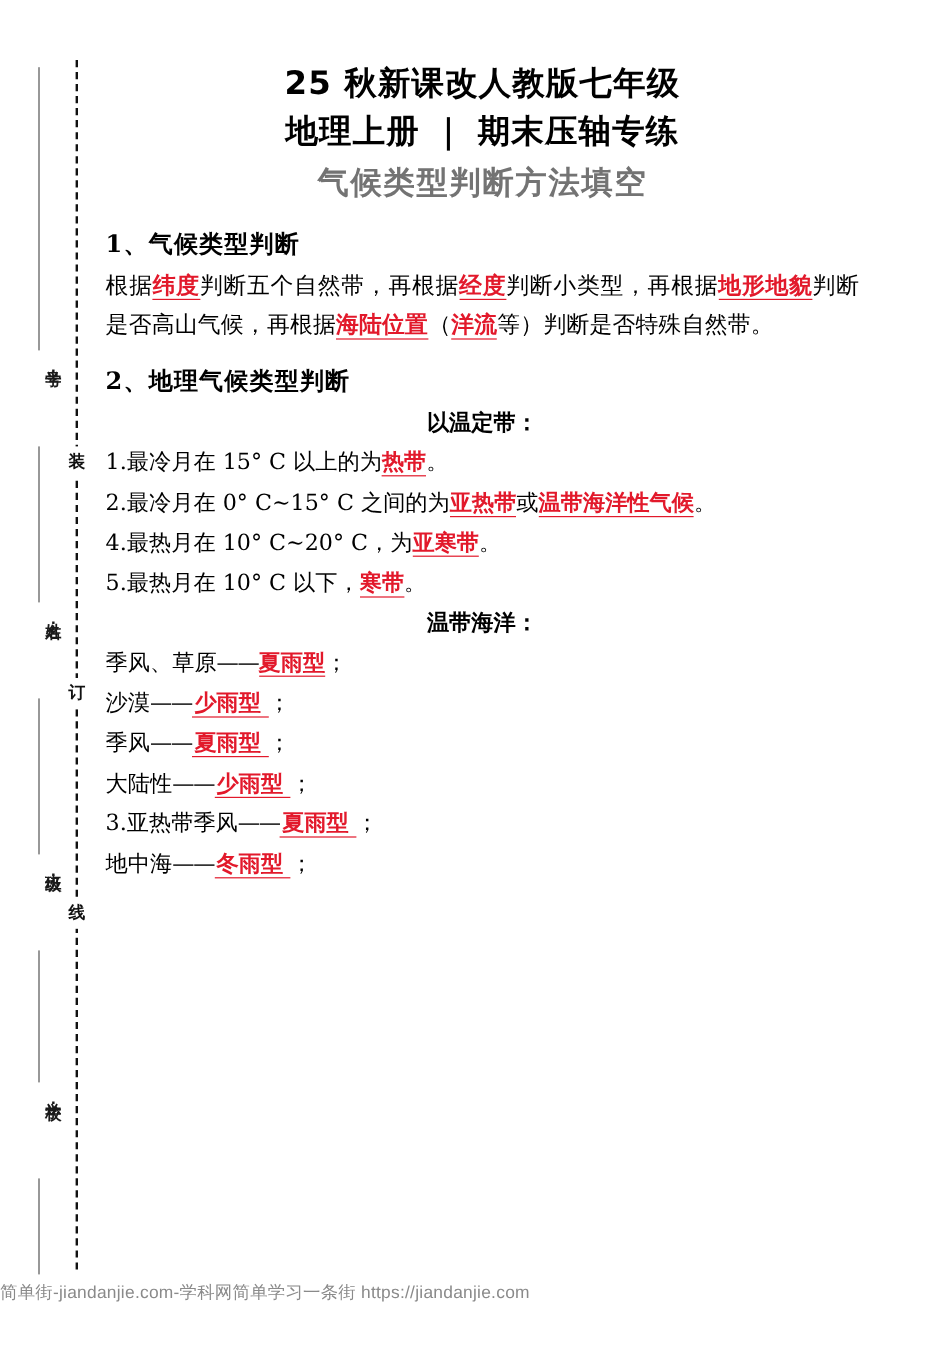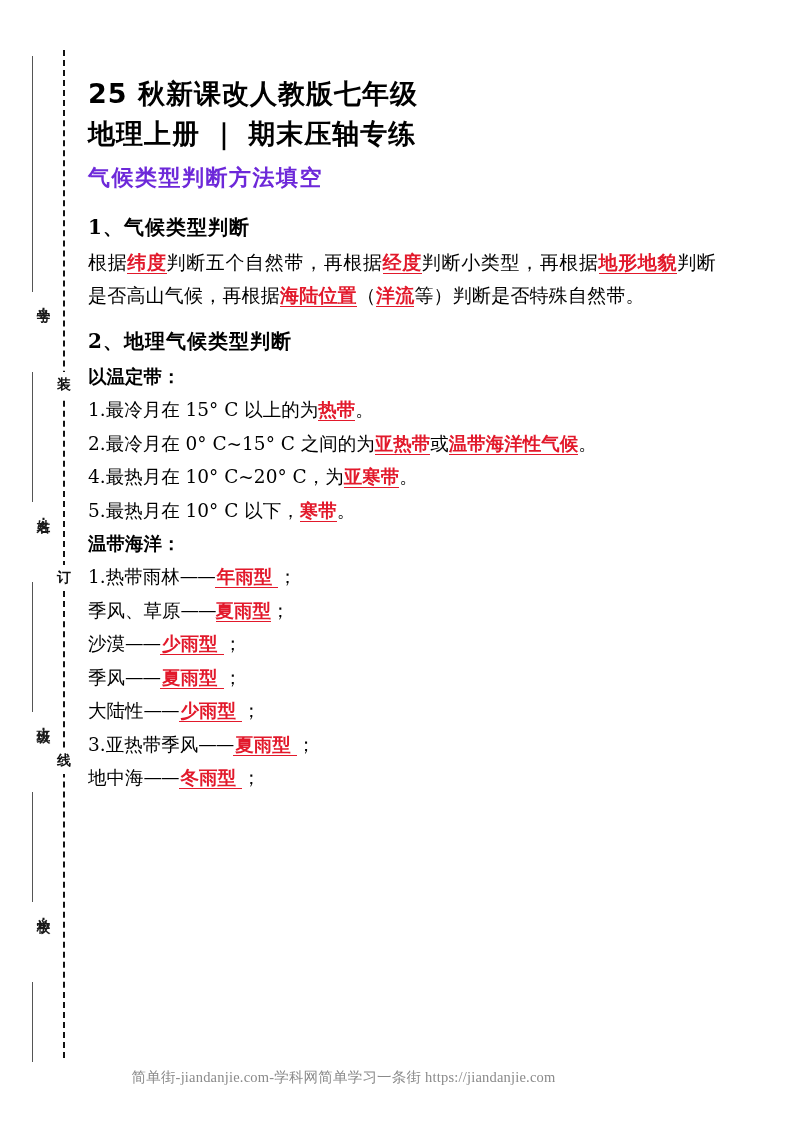--- a/index.html
+++ b/index.html
@@ -68,38 +68,39 @@
 
   
   #content {
     position: absolute;
     left: 88px;
     top: 0;
     width: 628px;
   }
 
   .title-block {
-    margin-top: 74px;
+    text-align: center;
+    margin-top: 50px;
   }
   .title-line {
     font-family: "DejaVu Sans", "Liberation Sans", sans-serif;
     font-weight: bold;
     font-size: 27px;
     line-height: 40px;
     letter-spacing: 1px;
     color: #000;
   }
   .subtitle-line {
-    font-family: Liberation Serif, serif;
-    font-weight: bold;
-    font-size: 22px;
+    font-family: Liberation Mono, monospace;
+    font-weight: bold;
+    font-size: 26px;
     line-height: 40px;
     letter-spacing: 1.5px;
     margin-top: 4px;
-    color: #6d28d9;
+    color: #737373;
   }
 
   .section-heading {
     font-family: "DejaVu Serif", "Liberation Serif", serif;
     font-weight: bold;
     font-size: 20px;
     line-height: 34px;
     letter-spacing: 1px;
     margin-top: 12px;
     margin-bottom: 2px;
@@ -110,20 +111,21 @@
     line-height: 33px;
     text-align: justify;
     text-justify: inter-ideograph;
     letter-spacing: 0.2px;
   }
 
   .sub-heading {
     font-weight: bold;
     font-size: 18.5px;
     line-height: 33px;
+    text-align: center;
   }
 
   .list-line {
     font-size: 18.5px;
     line-height: 33.5px;
     white-space: normal;
   }
 
   
   .ans {
@@ -139,22 +141,22 @@
     padding: 0 6px 0 2px;
   }
   .dash { letter-spacing: -1px; }
 
   
   #footer {
     position: absolute;
     left: 0;
     top: 1068px;
     width: 687px;
-    text-align: center;
-    font-family: Liberation Serif, serif;
+    text-align: left;
+    font-family: Liberation Sans, sans-serif;
     font-size: 14.5px;
     color: #8a8a8a;
     letter-spacing: 0.2px;
   }
 </style>
 </head>
 <body>
 
 <div id="binding-margin">
 
@@ -209,23 +211,20 @@
     <span>4.最热月在 10° C~20° C，为</span><span class="ans">亚寒带</span><span>。</span>
   </div>
 
   <div class="list-line">
     <span>5.最热月在 10° C 以下，</span><span class="ans">寒带</span><span>。</span>
   </div>
 
   <div class="sub-heading">温带海洋：</div>
 
   <div class="list-line">
-    <span>1.热带雨林</span><span class="dash">——</span><span class="ans-blank">年雨型</span><span>；</span>
-  </div>
-  <div class="list-line">
     <span>季风、草原</span><span class="dash">——</span><span class="ans">夏雨型</span><span>；</span>
   </div>
   <div class="list-line">
     <span>沙漠</span><span class="dash">——</span><span class="ans-blank">少雨型</span><span>；</span>
   </div>
   <div class="list-line">
     <span>季风</span><span class="dash">——</span><span class="ans-blank">夏雨型</span><span>；</span>
   </div>
   <div class="list-line">
     <span>大陆性</span><span class="dash">——</span><span class="ans-blank">少雨型</span><span>；</span>

